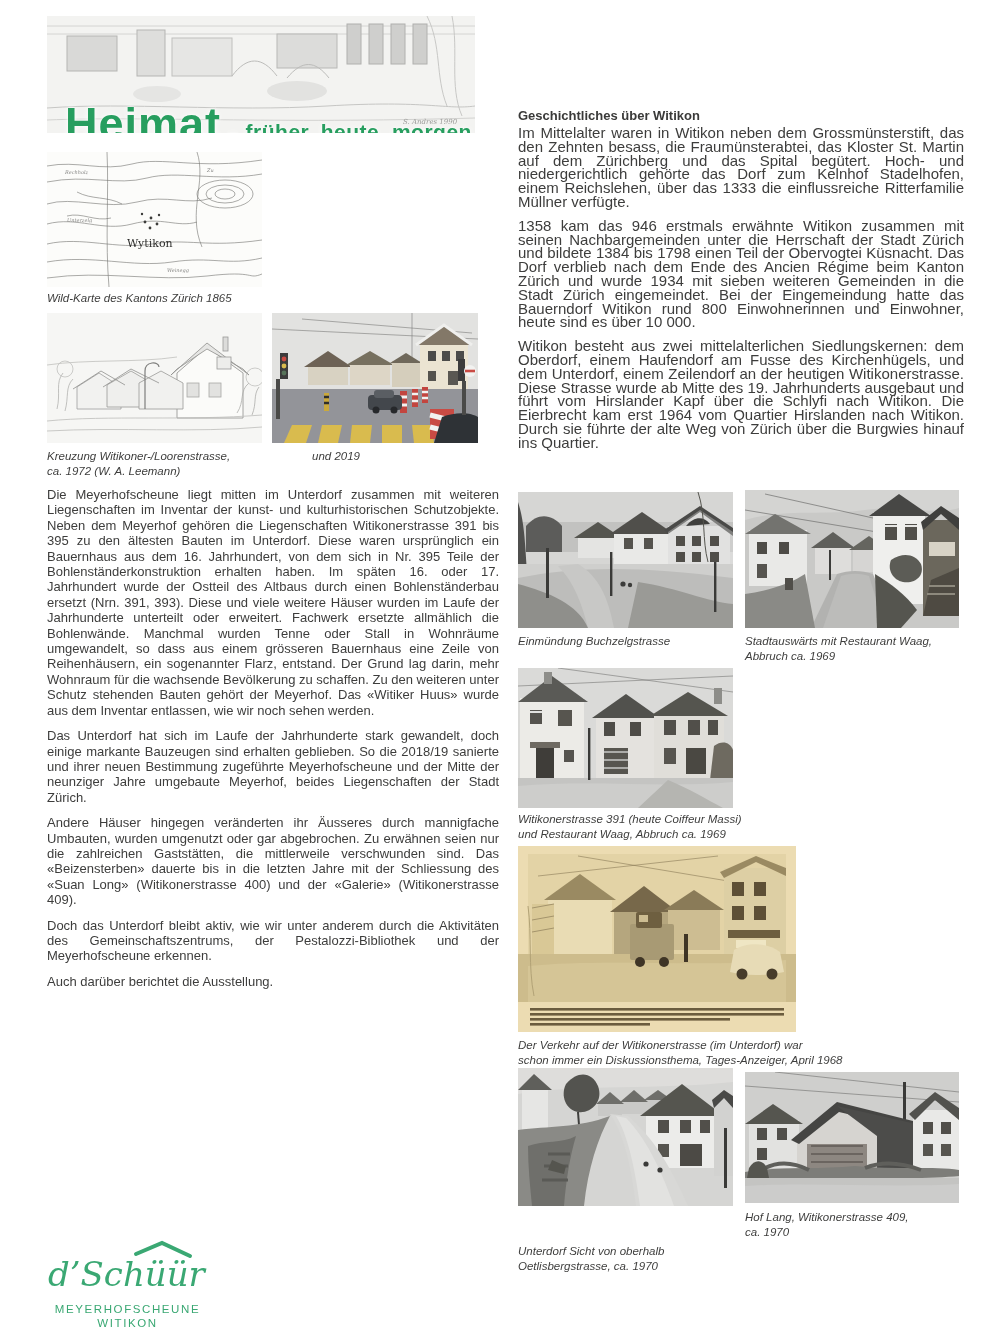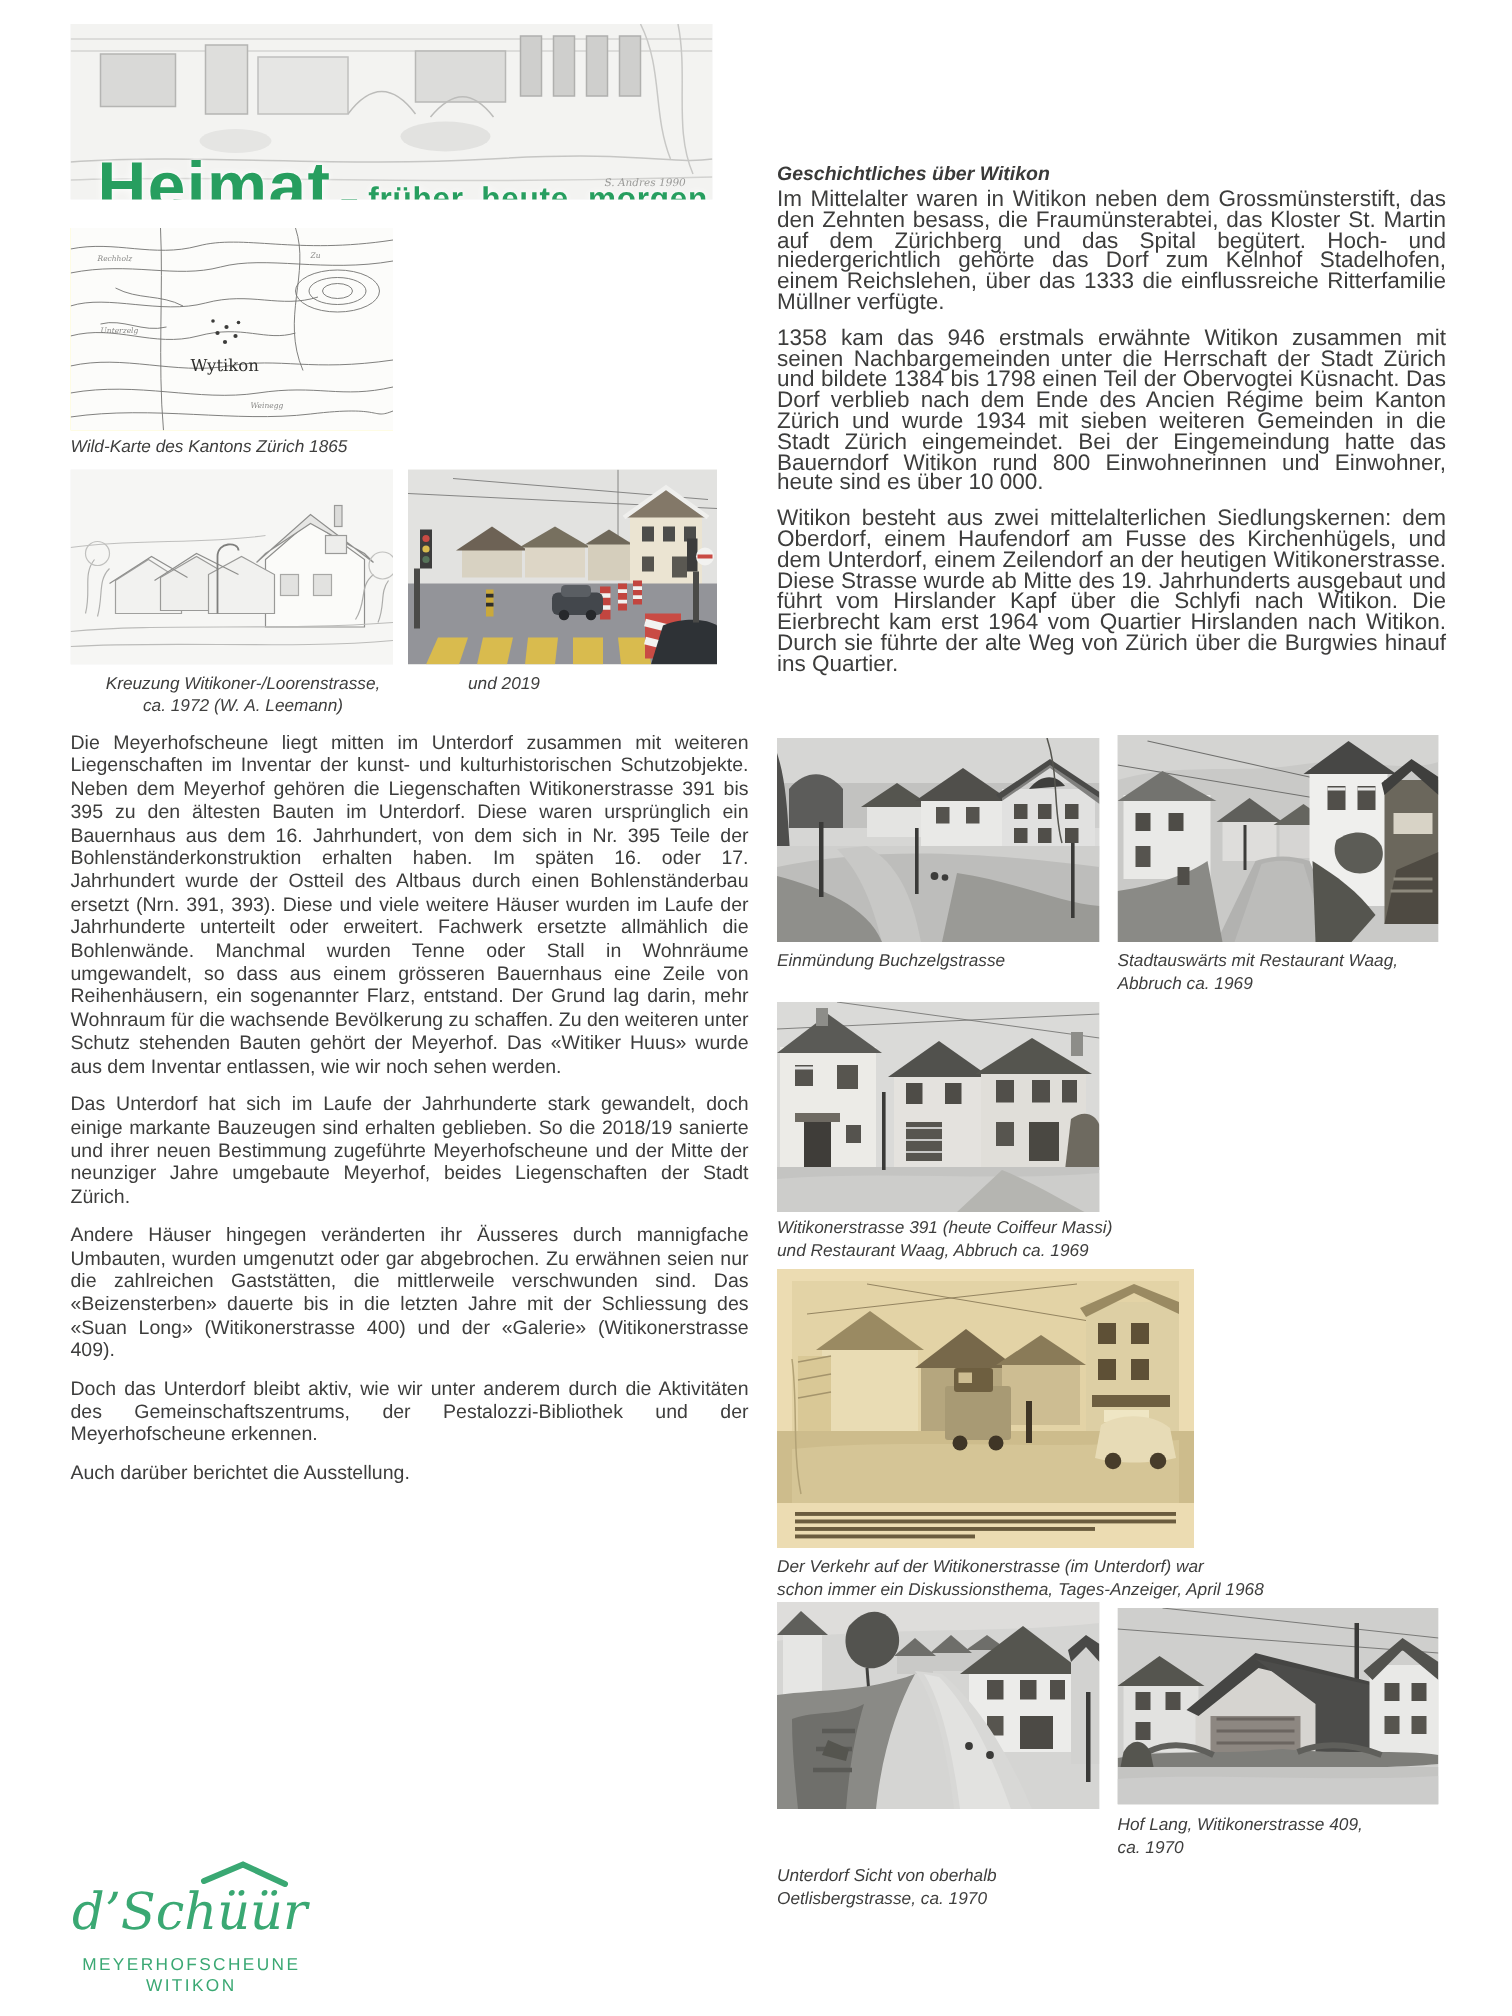--- a/index.html
+++ b/index.html
@@ -24,21 +24,21 @@
   }
   .banner-title .big{font-size:45px;letter-spacing:1px;}
   .banner-title .small{font-size:21px;letter-spacing:.5px;margin-left:6px;}
   
   .left-text{left:47px;top:487px;width:452px;position:absolute;}
   .left-text h3{font-size:13.5px;margin:0 0 3px 0;color:#3a3a39;}
   .left-text p{font-size:13px;line-height:15.4px;text-align:justify;margin:0 0 10px 0;}
   
   .right-col{left:518px;top:108px;width:446px;position:absolute;}
   .right-col h1{font-size:25px;color:#279e5f;margin:0 0 18px 0;letter-spacing:.2px;}
-  .right-col h3{font-size:13px;margin:0 0 3px 0;color:#3a3a39;font-style:italic;}
+  .right-col h3{font-size:13px;margin:0 0 3px 0;color:#3a3a39;}
   .right-col p{font-size:15px;line-height:13.8px;text-align:justify;margin:0 0 10px 0;}
   
   .logo{left:40px;top:1240px;width:175px;position:absolute;text-align:center;}
   .logo .word{color:#3aa873;font-size:11.5px;font-weight:normal;letter-spacing:1.6px;line-height:14px;}
 </style>
 </head>
 <body>
 
 <div class="banner">
   <svg width="428" height="117" viewBox="0 0 428 117">
@@ -123,21 +123,21 @@
       <path d="M26,76 54,58 78,72 M56,74 84,56 112,70" stroke="#8f8f8d"></path>
       <path d="M98,96 L98,58 C98,48 112,48 112,54" stroke="#7f7f7d" stroke-width="1.2"></path>
       <path d="M0,108 C60,102 140,108 215,102 M0,118 C70,114 150,120 215,114" stroke="#bcbcba"></path>
       <path d="M10,96 C14,80 8,70 16,60 M18,98 C22,84 18,74 26,66" stroke="#b2b2b0"></path>
       <path d="M190,100 C198,88 192,78 202,70 M205,102 C210,90 206,82 212,74" stroke="#adadab"></path>
       <circle cx="18" cy="56" r="8" stroke="#c0c0be"></circle>
         <circle cx="208" cy="64" r="9" stroke="#c0c0be"></circle>
     </g>
   </svg>
 </div>
-<div class="caption" style="left:47px;top:449px;width:230px;text-align:center;">Kreuzung Witikoner-/Loorenstrasse,
+<div class="caption" style="left:47px;top:449px;width:230px;">Kreuzung Witikoner-/Loorenstrasse,
 ca. 1972 (W. A. Leemann)</div>
 
 <div class="photo" style="left:272px;top:313px;width:206px;height:130px;">
   <svg width="206" height="130" viewBox="0 0 206 130">
     <rect width="206" height="130" fill="#e2e2e0"></rect>
     <g stroke="#7b7b79" stroke-width="0.6">
       <line x1="0" y1="16" x2="206" y2="26"></line>
         <line x1="30" y1="6" x2="200" y2="20"></line>
         <line x1="140" y1="0" x2="140" y2="60"></line>
     </g>

